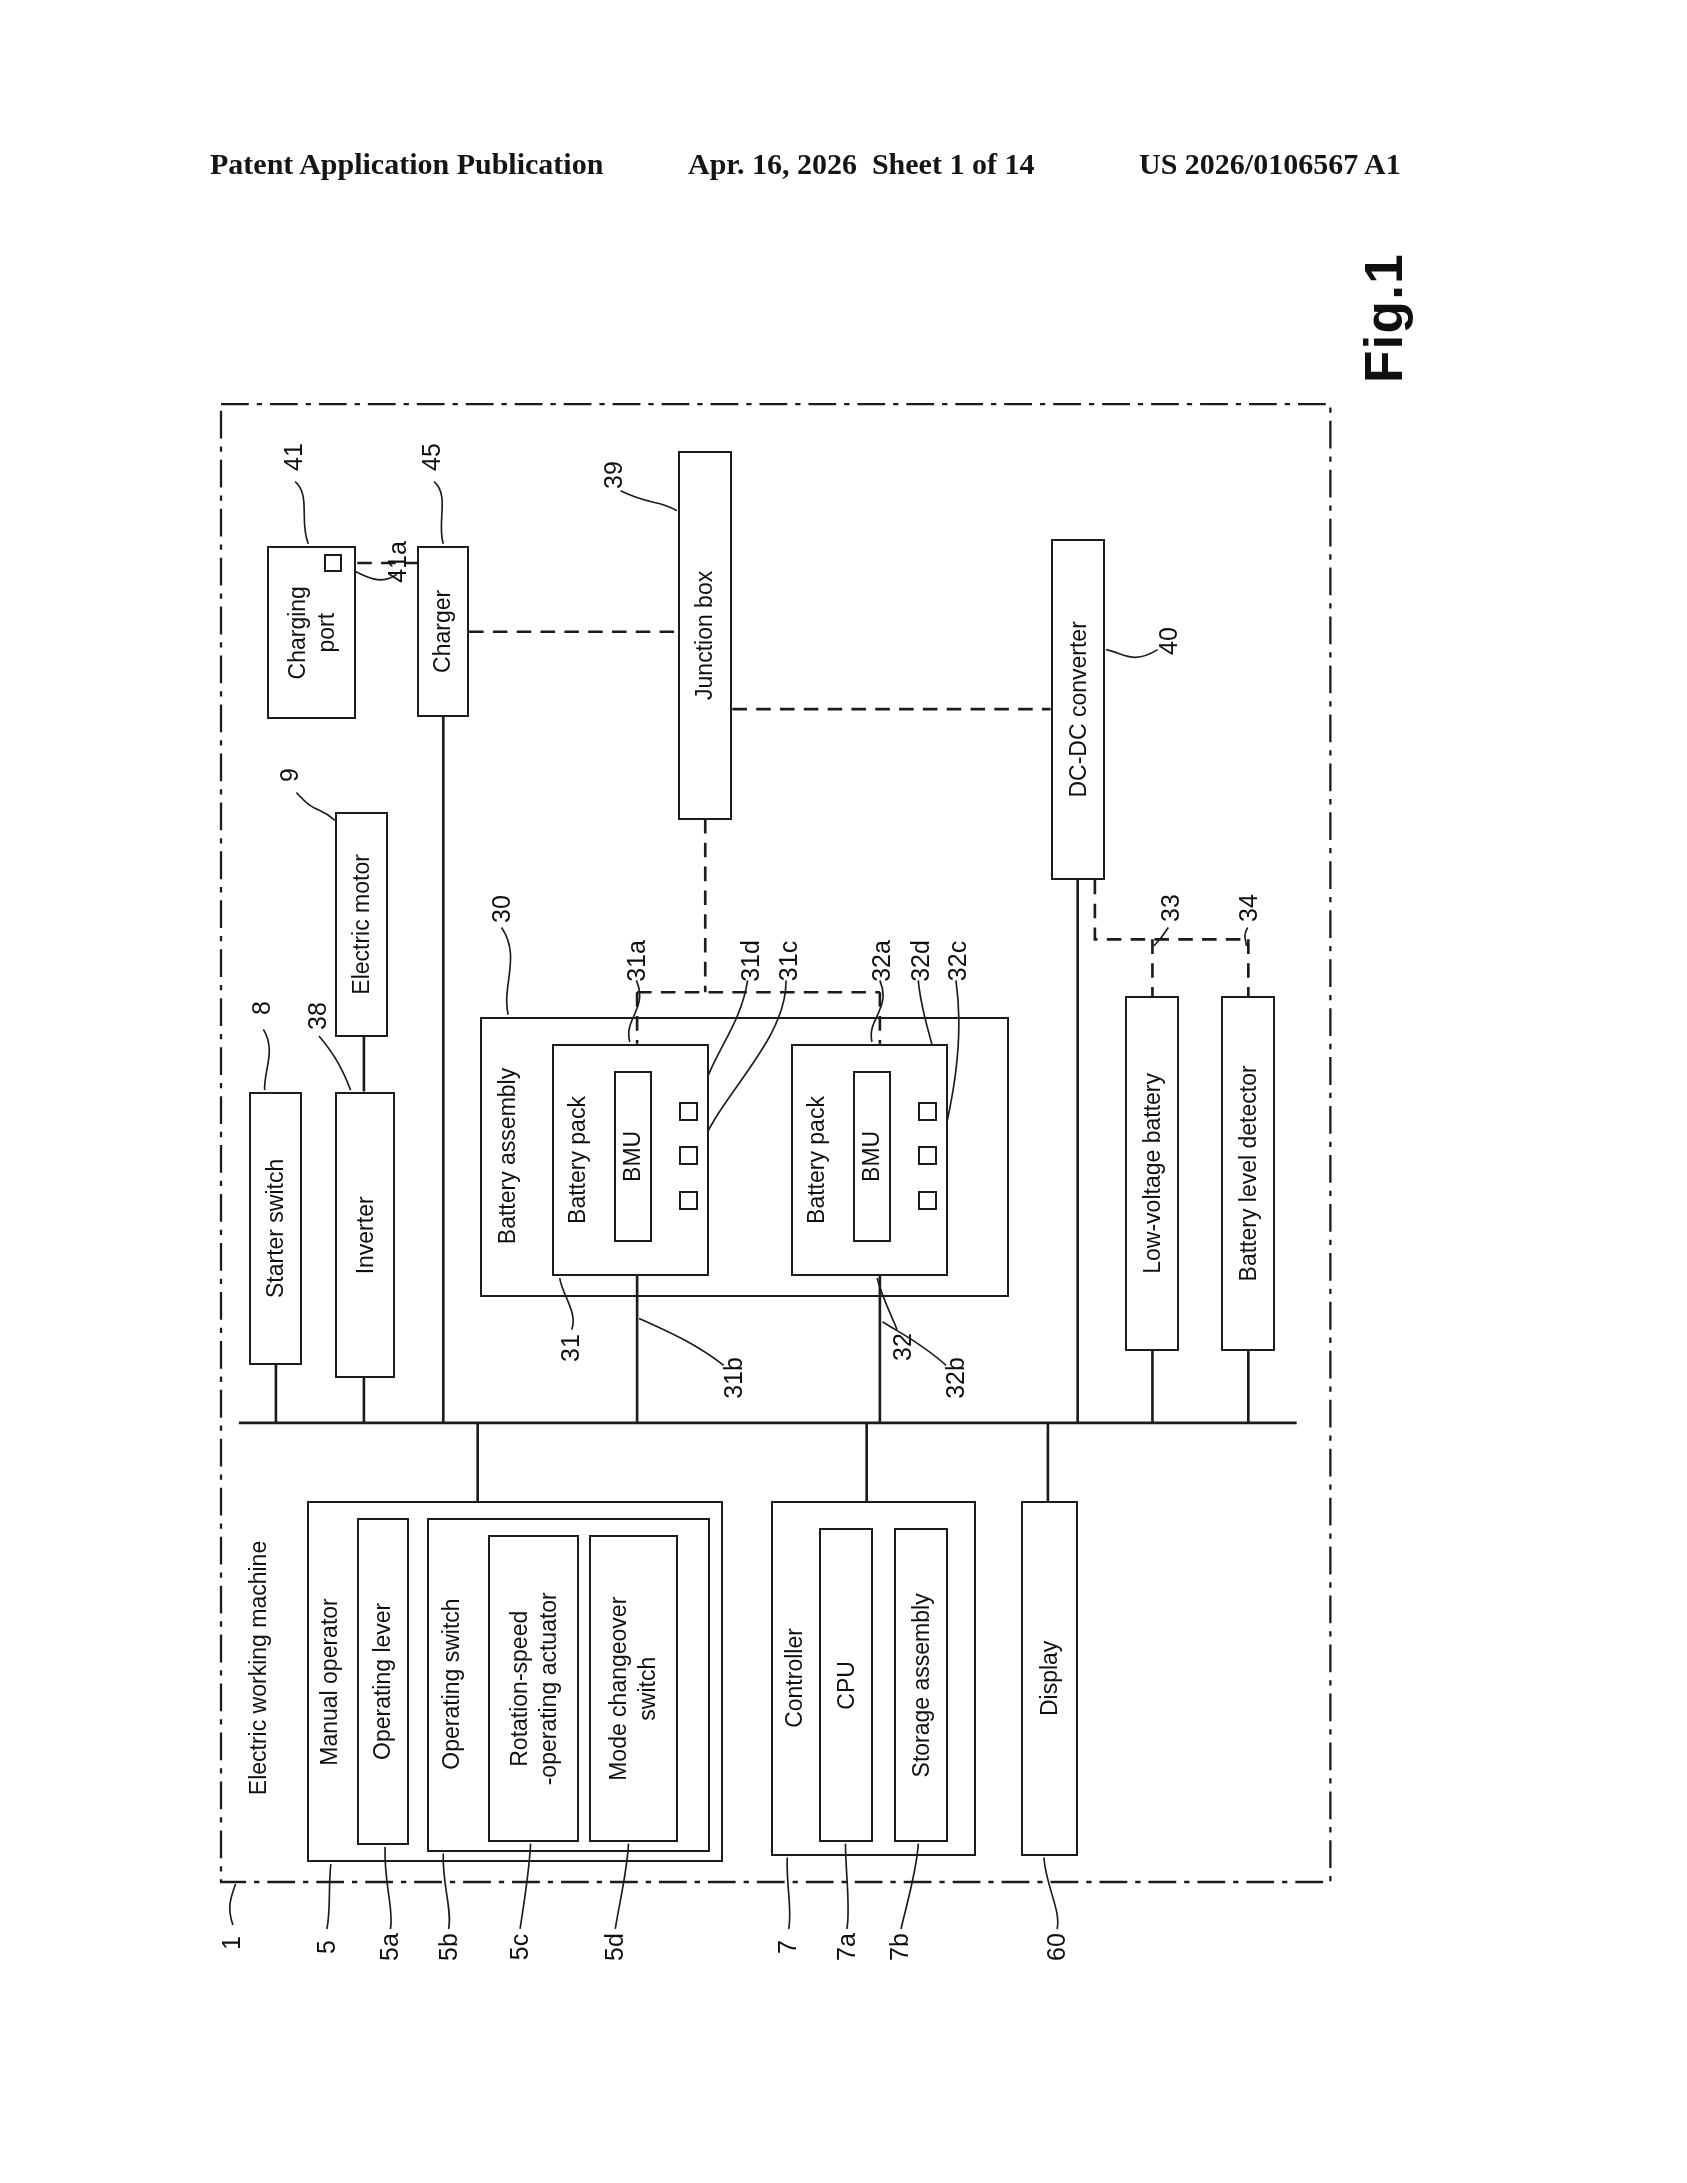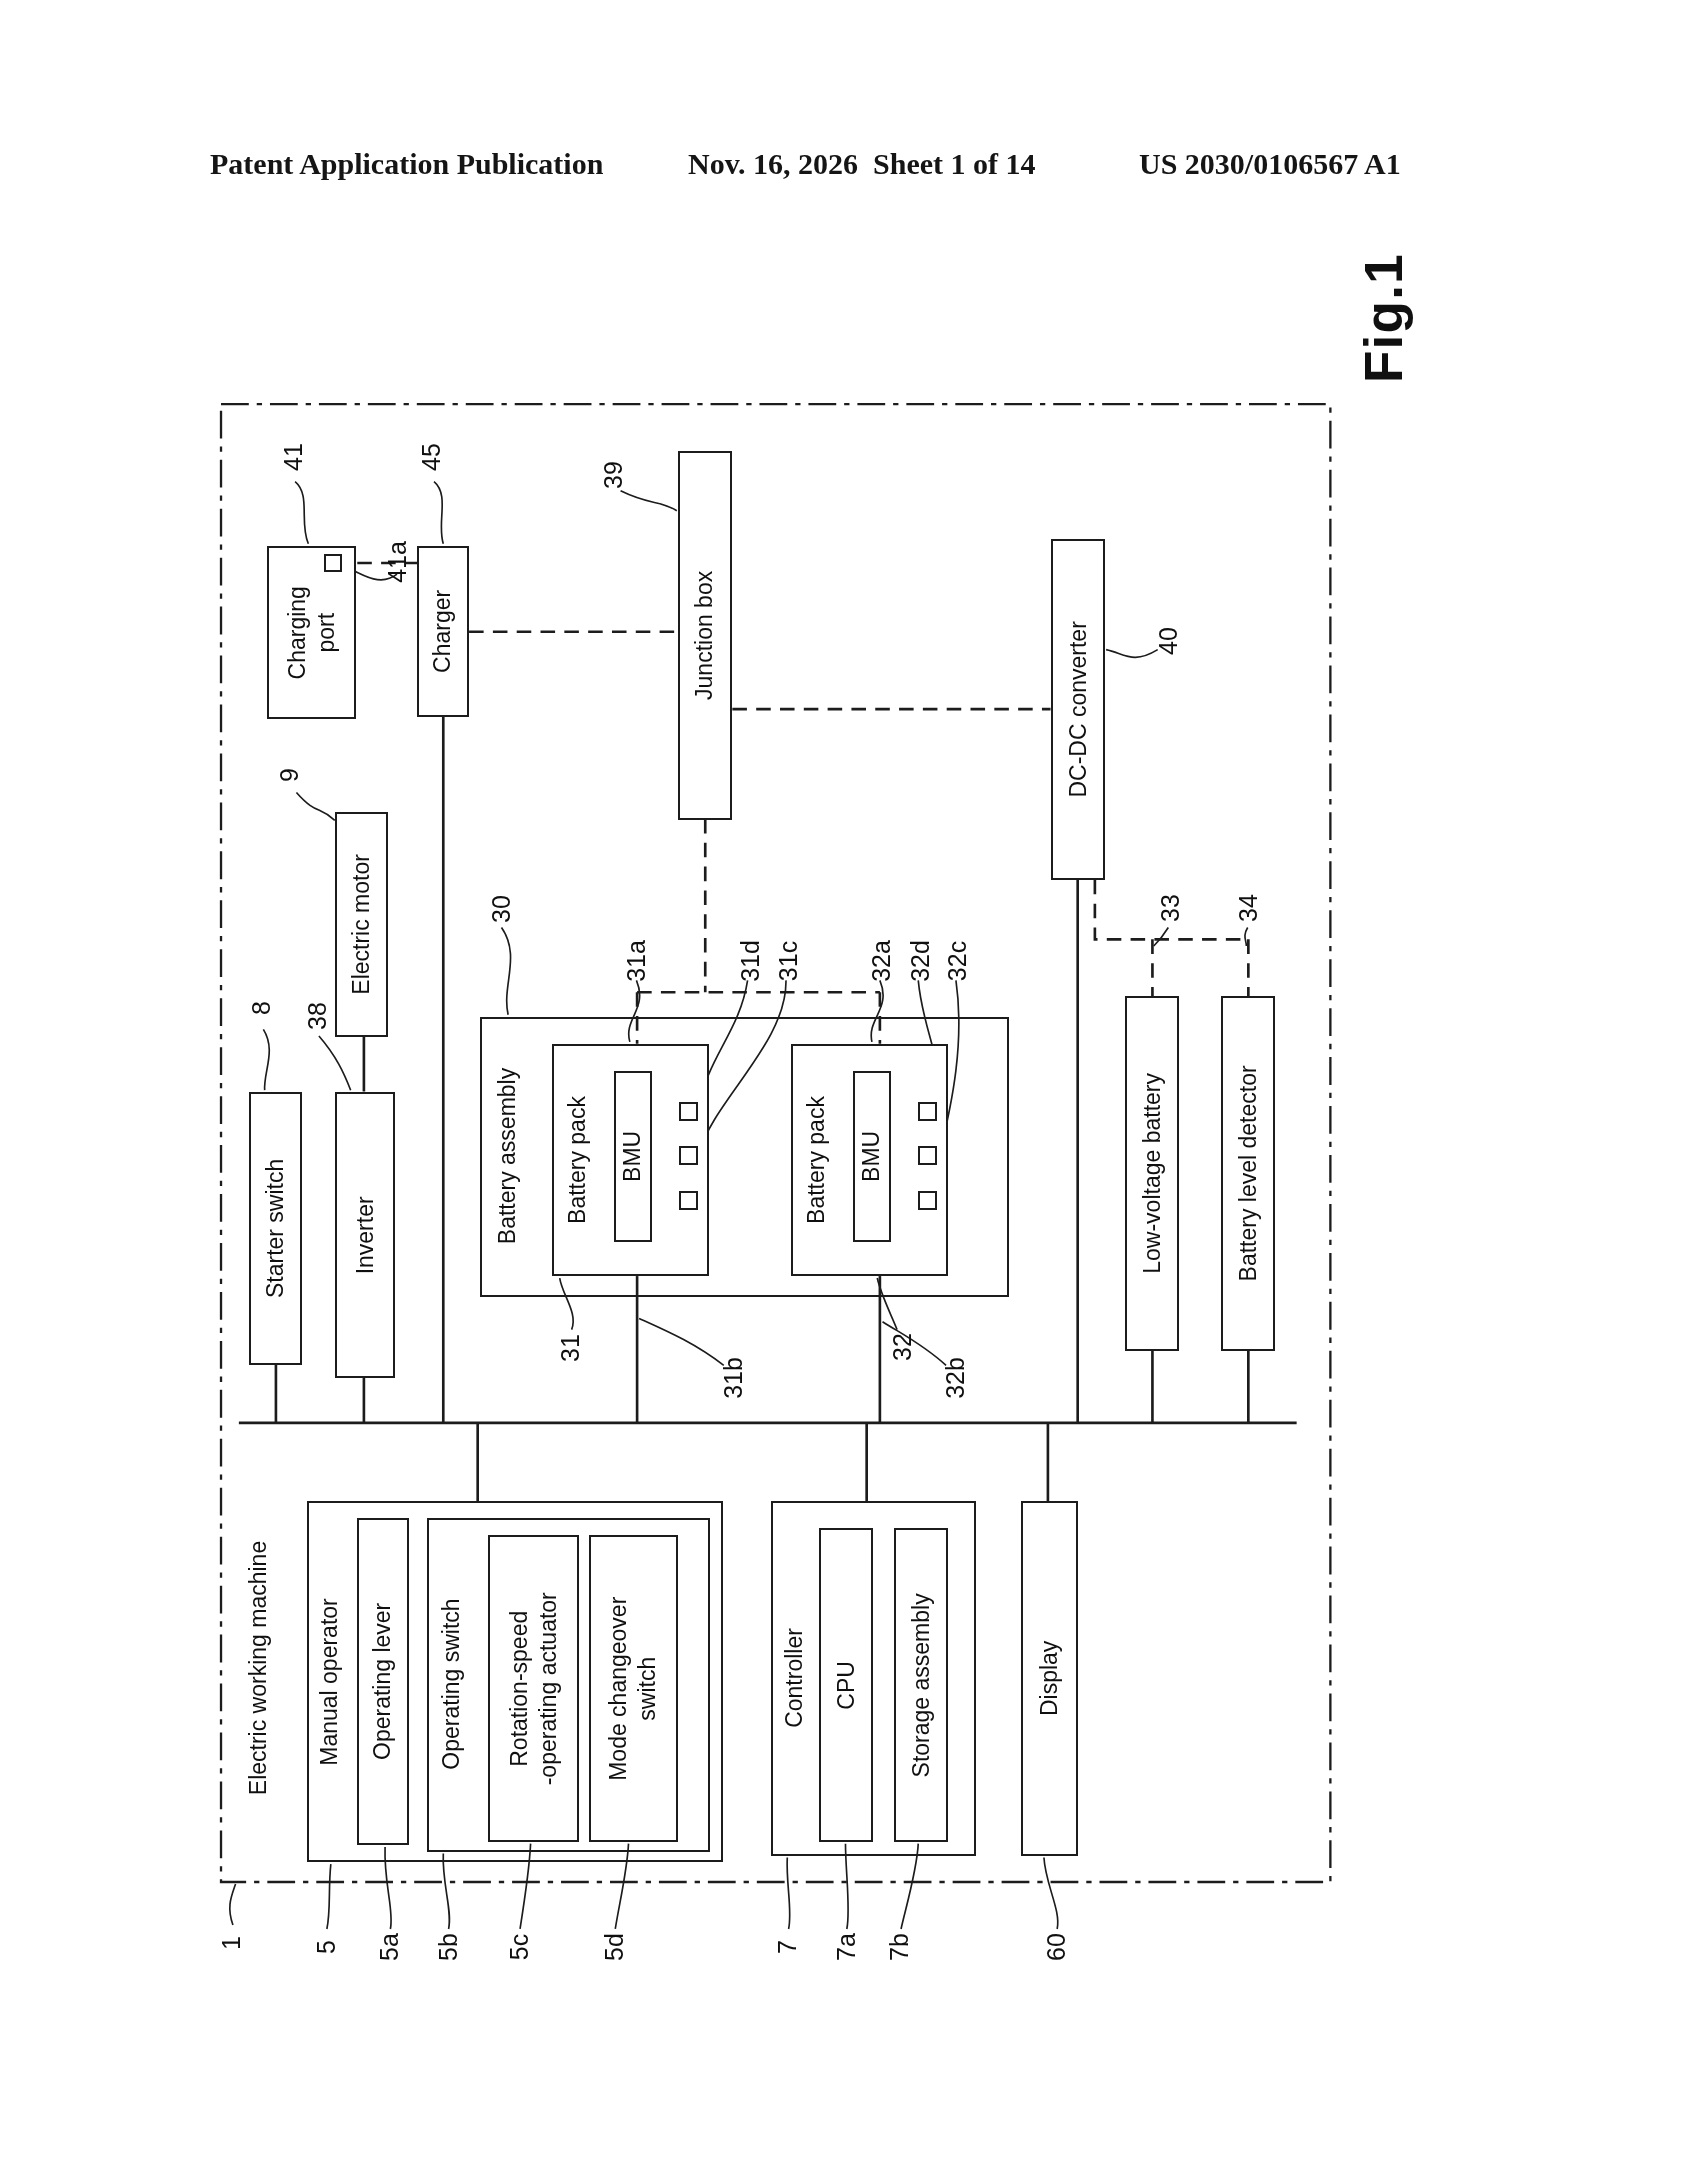--- a/index.html
+++ b/index.html
@@ -22,22 +22,22 @@
   .figcap{position:absolute;transform:translate(-50%,-50%) rotate(-90deg);
           font-size:53px;font-weight:600;letter-spacing:1.3px;color:#101010;}
   svg.lines{position:absolute;left:0;top:0;}
 </style>
 </head>
 <body>
 
 <div class="page">
 
   <div class="hdr" style="left:210px;top:147px">Patent Application Publication</div>
-  <div class="hdr" style="left:688px;top:147px">Nov. 16, 2026  Sheet 1 of 14</div>
-  <div class="hdr" style="left:1139px;top:147px">US 2030/0106567 A1</div>
+  <div class="hdr" style="left:688px;top:147px">Apr. 16, 2026  Sheet 1 of 14</div>
+  <div class="hdr" style="left:1139px;top:147px">US 2026/0106567 A1</div>
 
   <svg class="lines" width="1687" height="2183" viewBox="0 0 2550 3300">
     <g>
       <rect x="334" y="611" width="1677" height="2234" fill="none" stroke="#1c1c1c" stroke-width="3.5" stroke-dasharray="42 12 8 12"></rect>
     </g>
     <g stroke="#1c1c1c" stroke-width="4" fill="none">
       <path d="M361,2151 L1960,2151"></path>
       <path d="M417,2062 L417,2151"></path>
       <path d="M550,2083 L550,2151"></path>
       <path d="M550,1567 L550,1650"></path>

